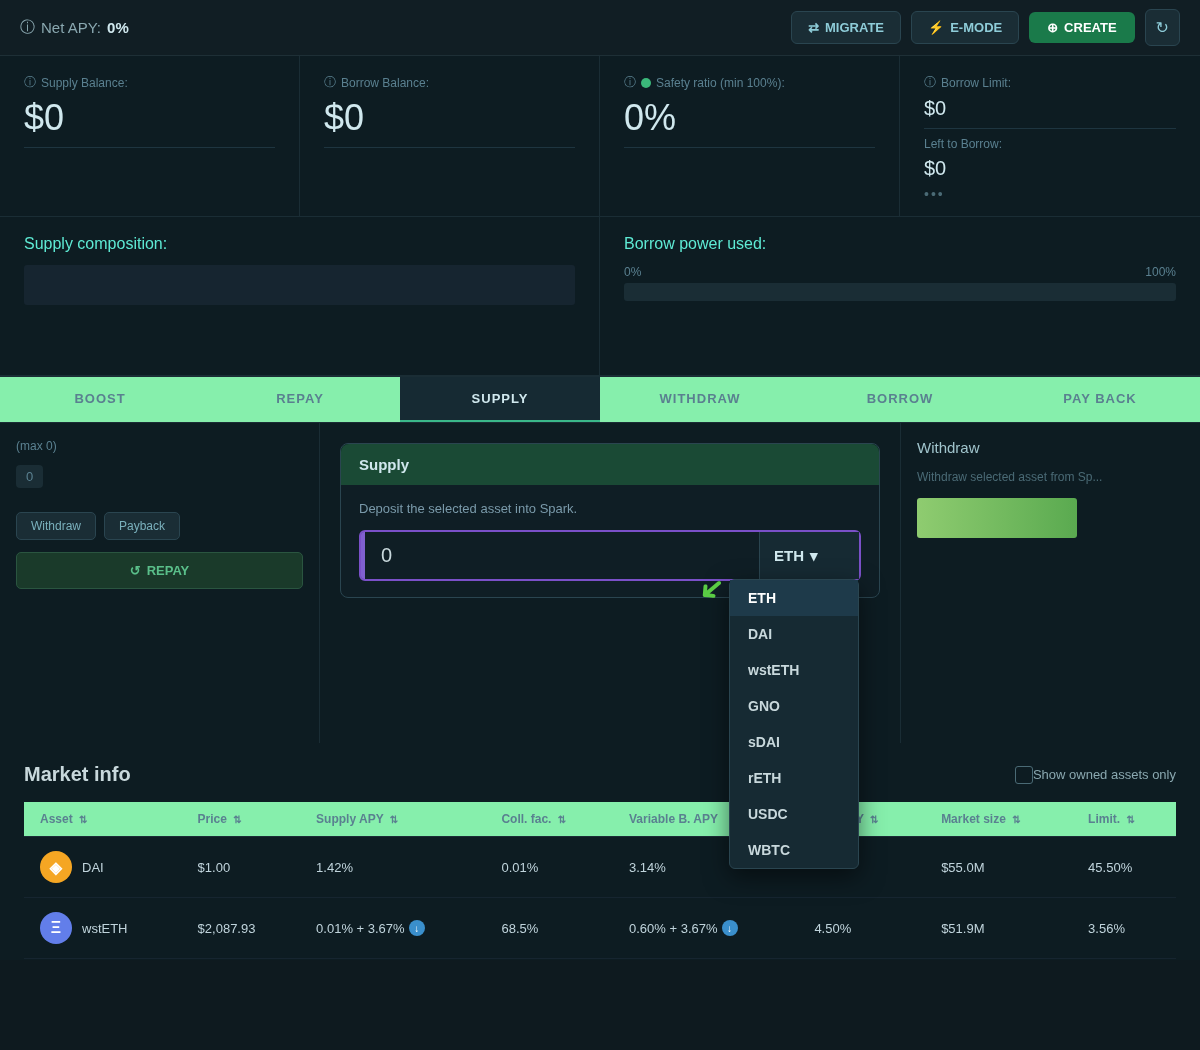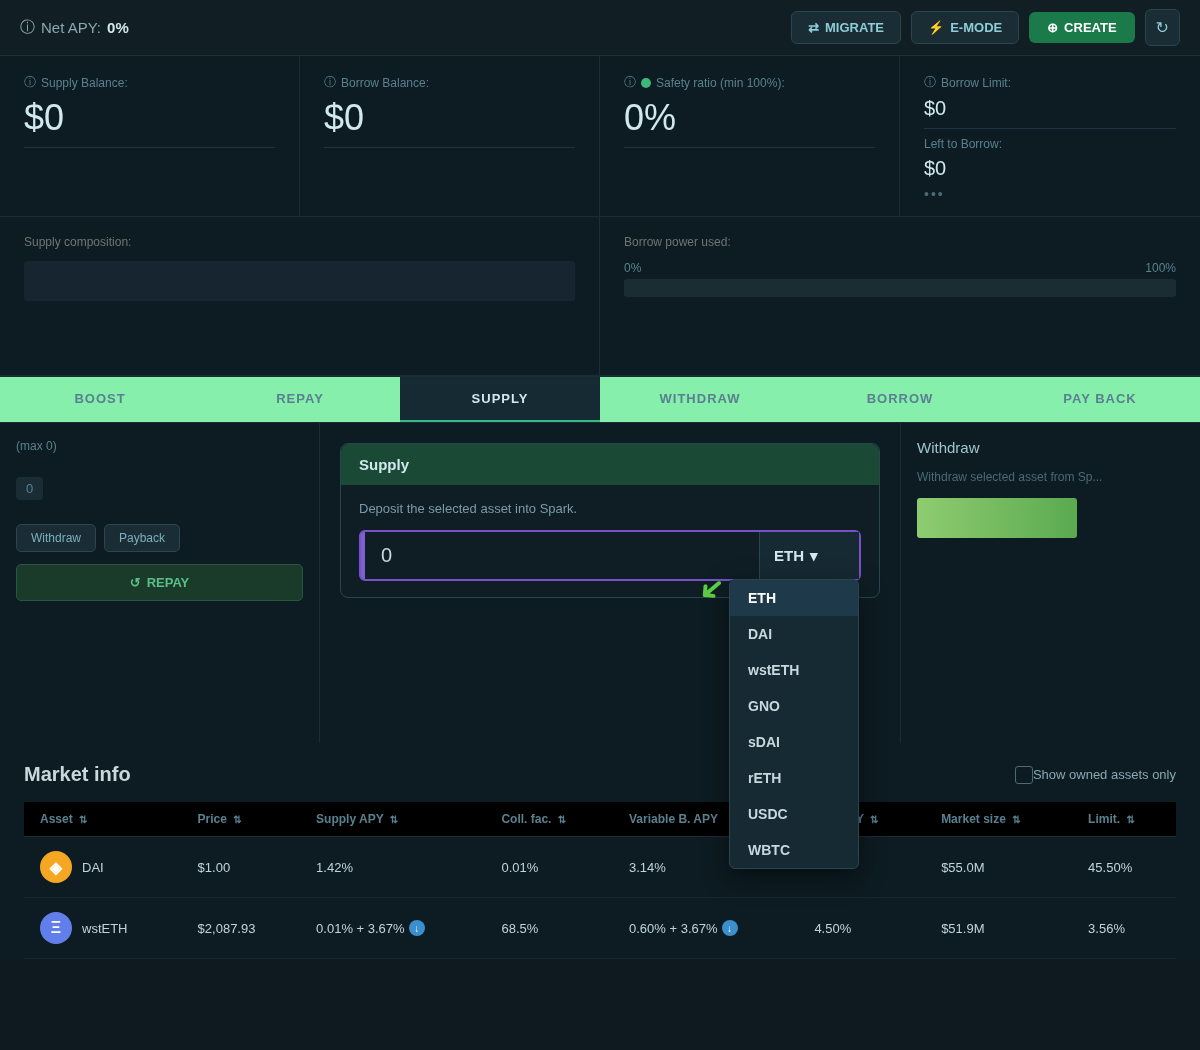--- a/index.html
+++ b/index.html
@@ -118,22 +118,22 @@
       min-height: 160px;
     }
     .composition-block {
       padding: 18px 24px;
       border-right: 1px solid #1a2d35;
     }
     .borrow-power-block {
       padding: 18px 24px;
     }
     .section-title {
-      font-size: 12px;
-      color: #737373;
+      font-size: 16px;
+      color: #5eead4;
       margin-bottom: 12px;
     }
     .progress-bar-container {
       margin-top: 8px;
     }
     .progress-labels {
       display: flex;
       justify-content: space-between;
       font-size: 12px;
       color: #5a8090;
@@ -197,21 +197,21 @@
     }
     .left-panel .panel-text {
       color: #4a6a75;
       font-size: 12px;
       line-height: 1.5;
       margin-bottom: 12px;
     }
     .max-label {
       font-size: 12px;
       color: #5a8090;
-      margin-bottom: 16px;
+      margin-bottom: 4px;
     }
     .left-buttons {
       display: flex;
       gap: 8px;
       margin-top: 16px;
     }
     .btn-withdraw, .btn-payback {
       background: #1a2d35;
       border: 1px solid #2a4550;
       color: #7ab0bc;
@@ -395,21 +395,21 @@
       background: transparent;
       display: inline-block;
     }
 
     
     .market-table {
       width: 100%;
       border-collapse: collapse;
     }
     .market-table thead tr {
-      background: #000000;
+      background: #86efac;
       border-bottom: 1px solid #1a2d35;
     }
     .market-table th {
       padding: 10px 16px;
       text-align: left;
       font-size: 12px;
       color: #5a8090;
       font-weight: 600;
       cursor: pointer;
     }

